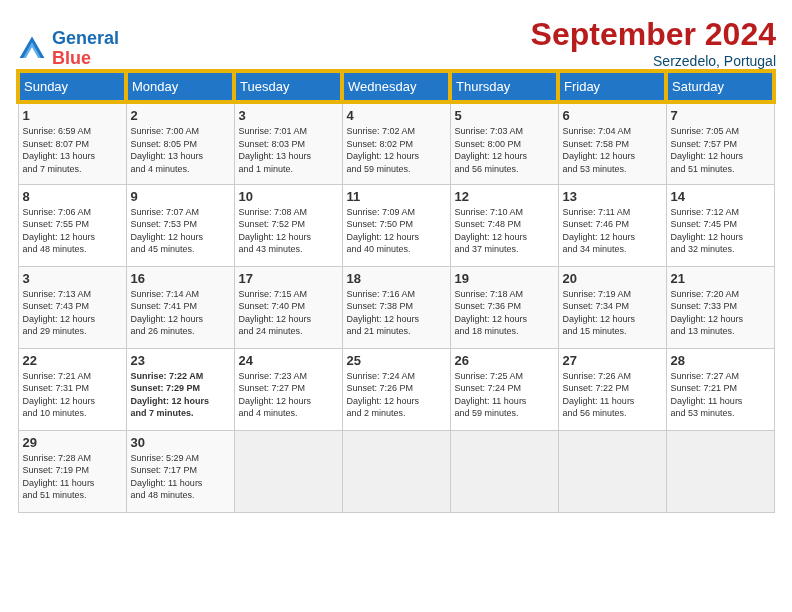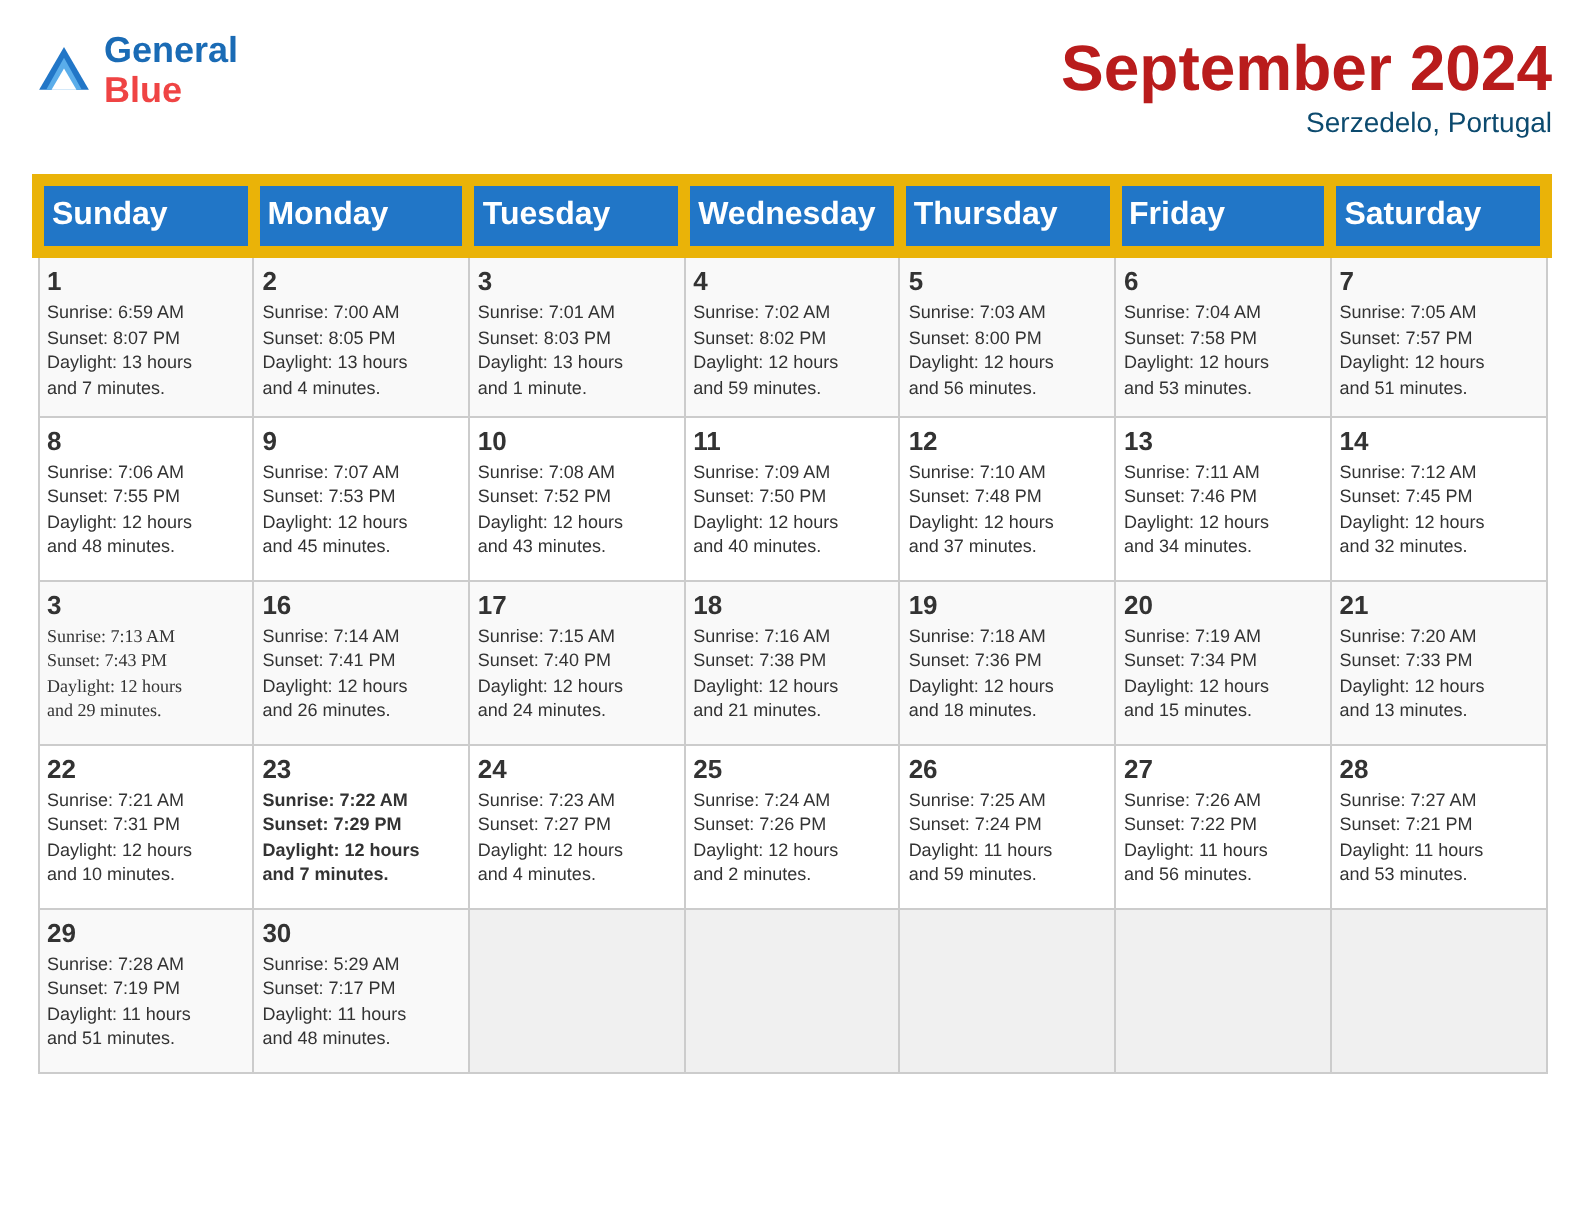--- a/index.html
+++ b/index.html
@@ -10,22 +10,22 @@
       height: 612px;
       overflow: hidden;
     }
     .container {
       width: 792px;
       padding: 16px 16px 8px 16px;
     }
     .header-row {
       display: flex;
       justify-content: space-between;
-      align-items: flex-start;
-      margin-bottom: 18px;
+      align-items: flex-end;
+      margin-bottom: 0;
       gap: 35px;
     }
     .logo {
       display: flex;
       align-items: center;
       gap: 4px;
     }
     .logo-text {
       font-size: 18px;
       font-weight: bold;
@@ -52,25 +52,25 @@
       color: #0c4a6e;
     }
     .calendar {
       width: 100%;
       border-collapse: collapse;
       table-layout: fixed;
     }
     .calendar thead th {
       background-color: #2176c7;
       color: #fff;
-      font-size: 16px;
-      font-weight: bold;
+      font-size: 13px;
+      font-weight: normal;
       padding: 6px 4px;
       text-align: left;
-      border: 6px solid #eab308;
+      border: 4px solid #eab308;
     }
     .calendar tbody td {
       vertical-align: top;
       border: 1px solid #ccc;
       padding: 4px 4px;
       font-size: 9.5px;
       color: #333;
       background: #fff;
       height: 82px;
     }
@@ -227,21 +227,21 @@
             <span class="day-num">14</span>
             <div class="cell-content" style="white-space: pre-line;">Sunrise: 7:12 AM
 Sunset: 7:45 PM
 Daylight: 12 hours
 and 32 minutes.</div>
           </td>
         </tr>
         <tr>
           <td>
             <span class="day-num">3</span>
-            <div class="cell-content" style="white-space: pre-line; font-family: Liberation Serif, serif;">Sunrise: 7:13 AM
+            <div class="cell-content" style="white-space: pre-line;">Sunrise: 7:13 AM
 Sunset: 7:43 PM
 Daylight: 12 hours
 and 29 minutes.</div>
           </td>
           <td>
             <span class="day-num">16</span>
             <div class="cell-content" style="white-space: pre-line;">Sunrise: 7:14 AM
 Sunset: 7:41 PM
 Daylight: 12 hours
 and 26 minutes.</div>

